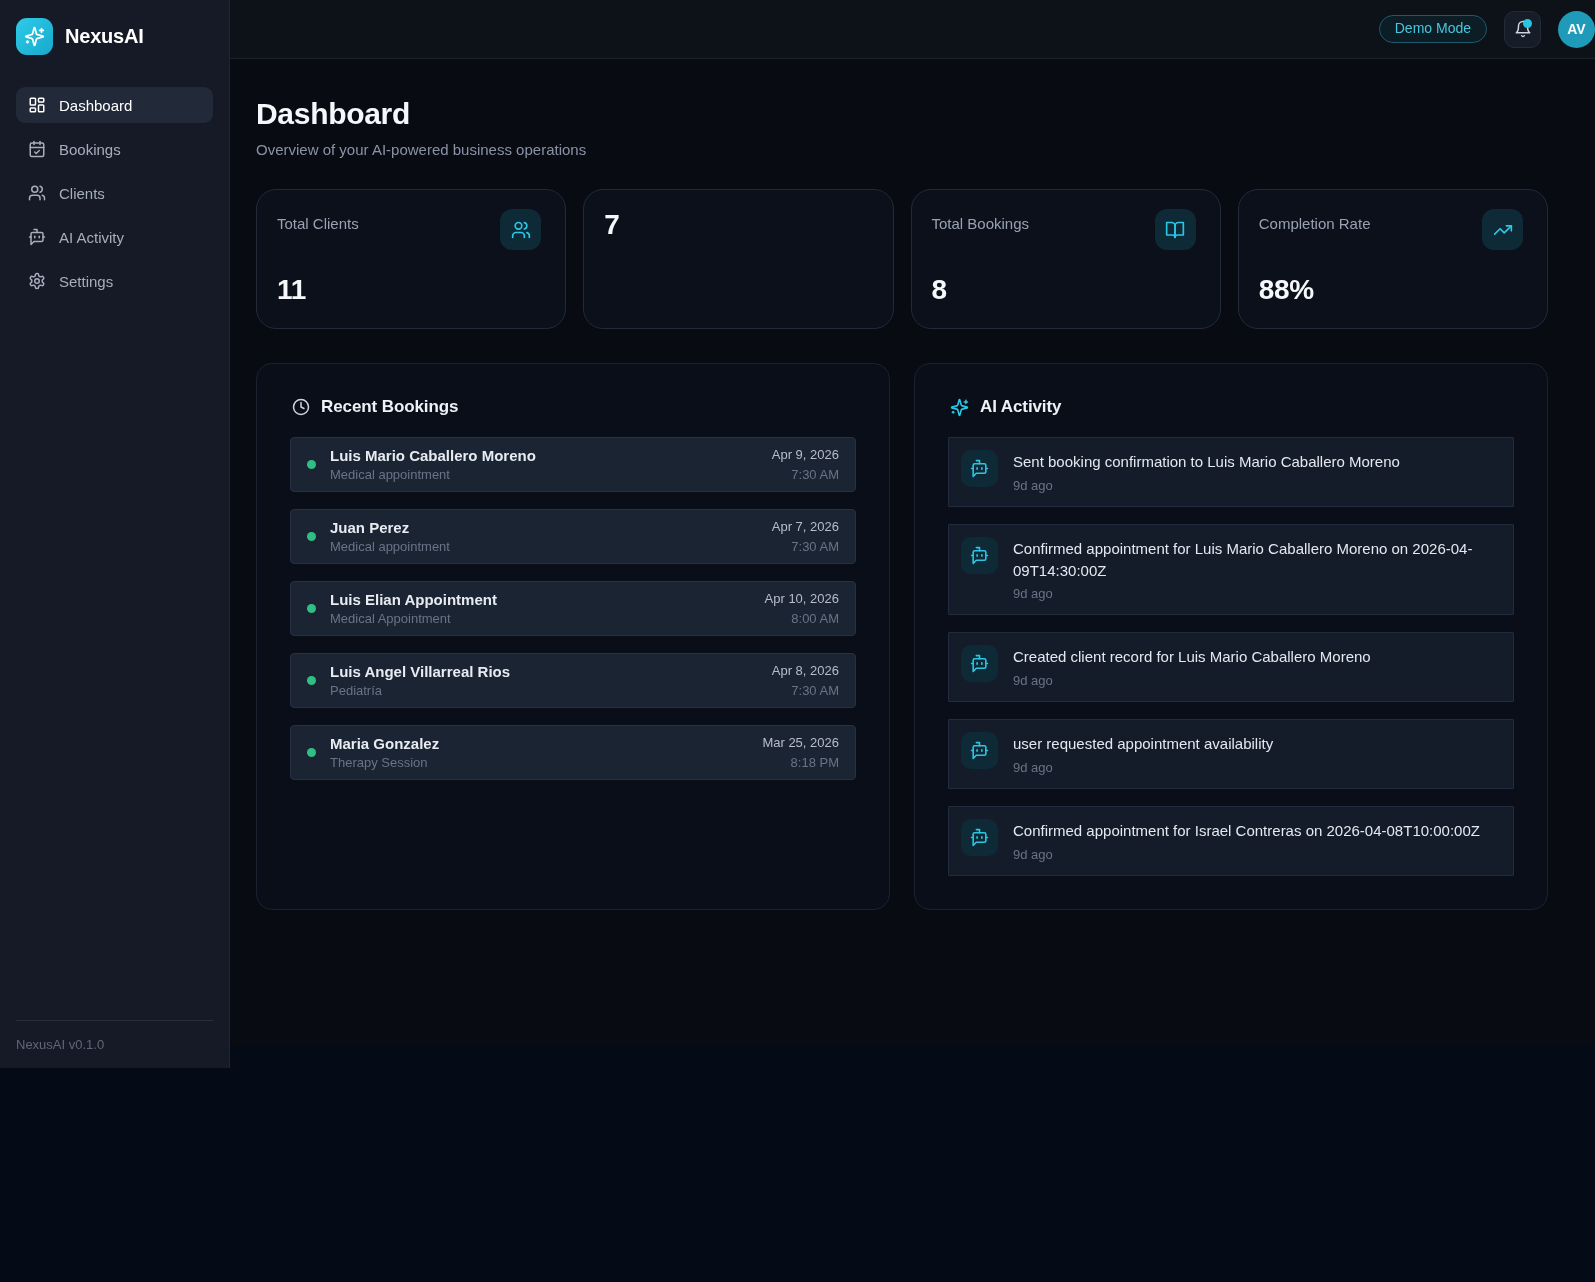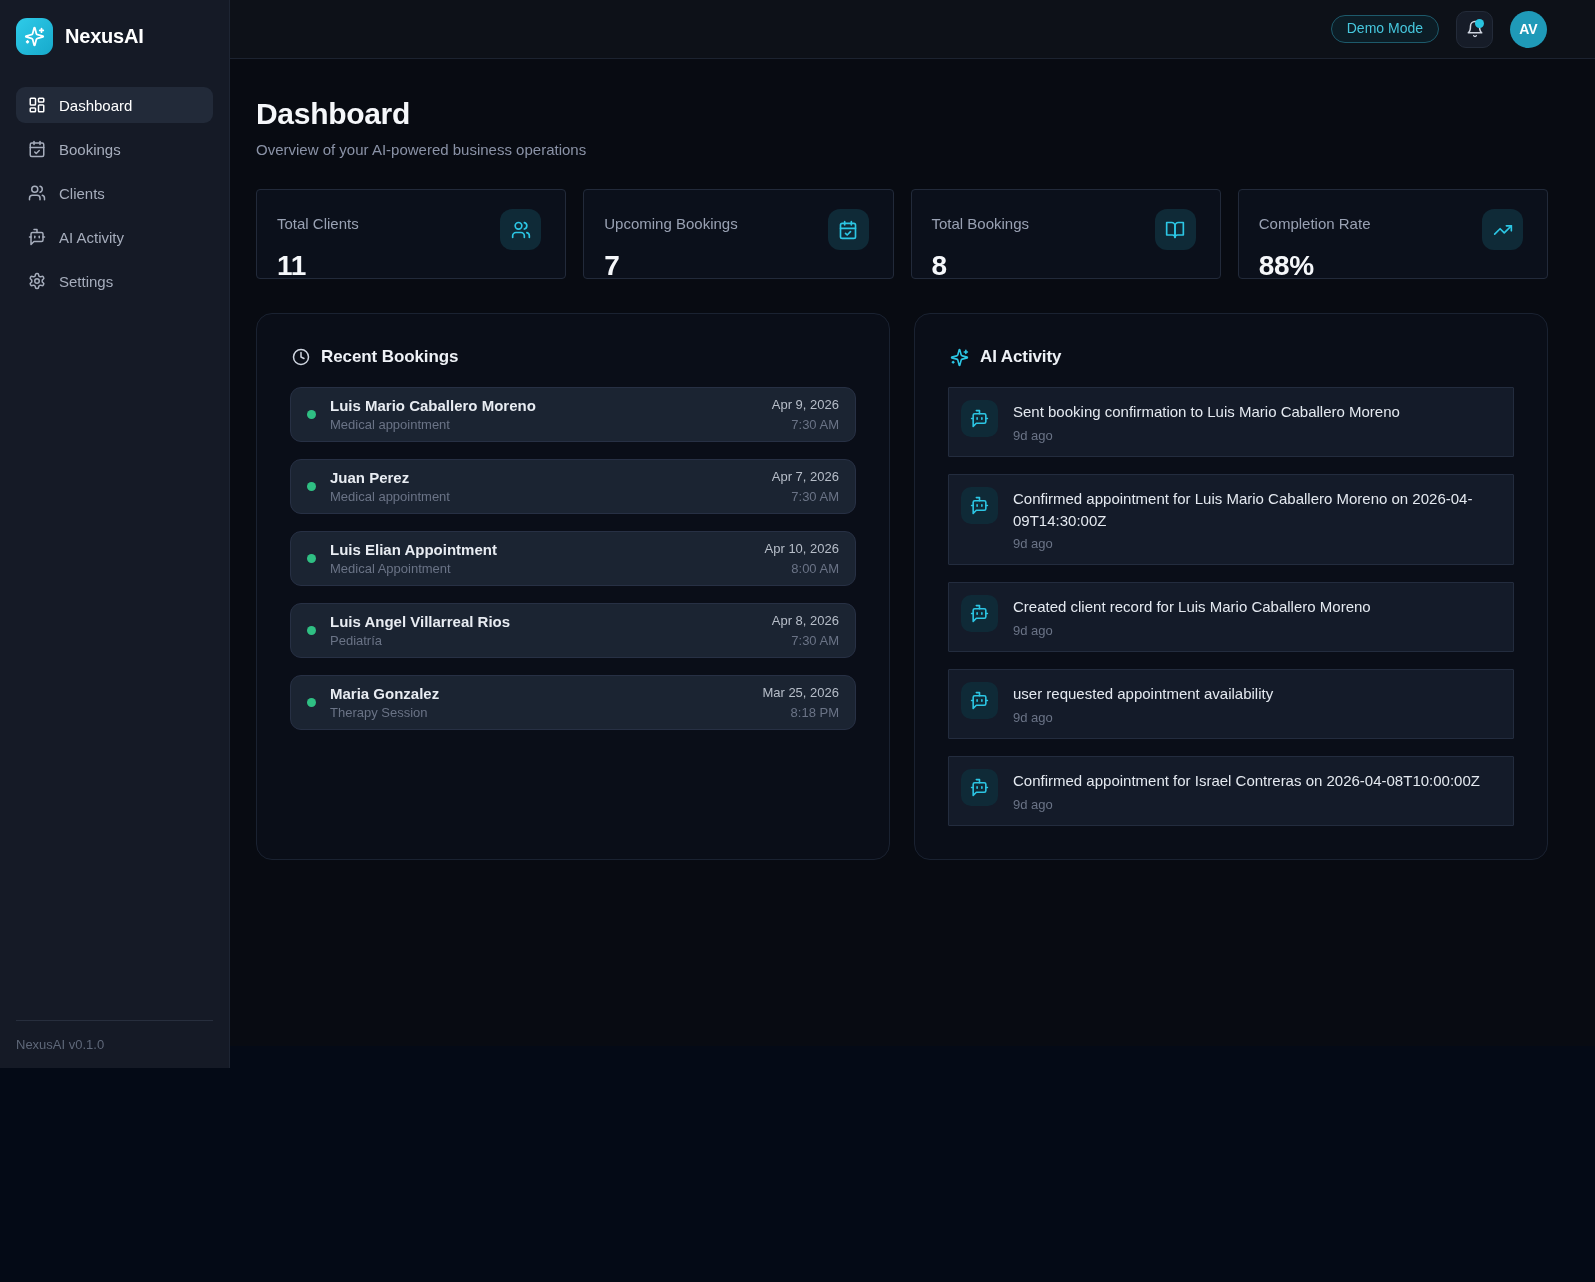--- a/index.html
+++ b/index.html
@@ -69,21 +69,21 @@
     font-size:13px;color:#5e6778;
   }
 
   
   .main{flex:1;display:flex;flex-direction:column;}
   .topbar{
     height:59px;min-height:59px;
     background:var(--bg-header);
     border-bottom:1px solid #1c2330;
     display:flex;align-items:center;justify-content:flex-end;
-    gap:17px;padding-right:48px;
+    gap:17px;
   }
   .demo-badge{
     font-size:14px;color:#46c7dd;
     border:1px solid #1d5a6b;background:#0c1d26;
     border-radius:999px;padding:5px 15px;line-height:1.1;
   }
   .bell-btn{
     position:relative;width:37px;height:37px;border-radius:10px;
     background:#161c28;border:1px solid #232b39;color:#cfd5e0;
     display:flex;align-items:center;justify-content:center;cursor:pointer;
@@ -105,23 +105,23 @@
     padding:26px 47px 0 26px;
   }
   .page-title{font-size:30px;font-weight:700;letter-spacing:-.3px;color:var(--txt-bright);margin-top:12px;}
   .page-subtitle{font-size:15px;color:#8a92a6;margin-top:10px;}
 
   
   .stats{display:grid;grid-template-columns:repeat(4,1fr);gap:17px;margin-top:31px;}
   .stat-card{
     background:var(--card-bg);
     border:1px solid var(--card-border);
-    border-radius:4px;
+    border-radius:20px;
     padding:19px 24px 22px 20px;
-    height:90px;
+    height:140px;
     display:flex;flex-direction:column;justify-content:space-between;
   }
   .stat-top{display:flex;align-items:flex-start;justify-content:space-between;}
   .stat-label{font-size:15px;color:var(--txt-label);padding-top:6px;}
   .stat-icon-box{
     width:41px;height:41px;border-radius:12px;
     background:var(--accent-box);color:var(--accent);
     display:flex;align-items:center;justify-content:center;
   }
   .stat-value{font-size:28px;font-weight:700;color:var(--txt-bright);letter-spacing:-.3px;}
@@ -138,21 +138,21 @@
   .panel-header{display:flex;align-items:center;gap:11px;margin-bottom:20px;padding-left:2px;}
   .panel-header .ph-ic{display:flex;color:#cfd5e0;}
   .panel-header .ph-ic.cyan{color:var(--accent);}
   .panel-title{font-size:17px;font-weight:700;color:#eef1f6;letter-spacing:-.1px;}
   .rows{display:flex;flex-direction:column;gap:17px;}
 
   .booking-row{
     display:flex;align-items:center;gap:14px;
     background:var(--brow-bg);
     border:1px solid var(--brow-border);
-    border-radius:11px;
+    border-radius:4px;
     padding:9px 16px;height:55px;
     cursor:pointer;
   }
   .dot{width:9px;height:9px;border-radius:50%;background:var(--green);flex:none;}
   .booking-main{flex:1;min-width:0;}
   .booking-name{font-size:15px;font-weight:700;color:var(--txt-name);}
   .booking-type{font-size:13px;color:var(--txt-dim);margin-top:3px;}
   .booking-when{text-align:right;}
   .booking-date{font-size:13px;color:var(--txt-date);}
   .booking-time{font-size:13px;color:var(--txt-dim);margin-top:5px;}
@@ -318,28 +318,20 @@
           <span class="stat-label">Total Clients</span>
           <span class="stat-icon-box">
               <svg class="ic" width="20" height="20">
                 <use href="#i-users"></use>
               </svg>
             </span>
         </div>
         <div class="stat-value">11</div>
       </div>
       <div class="stat-card">
-        <div class="stat-top">
-          <span class="stat-label">Upcoming Bookings</span>
-          <span class="stat-icon-box">
-              <svg class="ic" width="20" height="20">
-                <use href="#i-calcheck"></use>
-              </svg>
-            </span>
-        </div>
         <div class="stat-value">7</div>
       </div>
       <div class="stat-card">
         <div class="stat-top">
           <span class="stat-label">Total Bookings</span>
           <span class="stat-icon-box">
               <svg class="ic" width="20" height="20">
                 <use href="#i-book"></use>
               </svg>
             </span>

